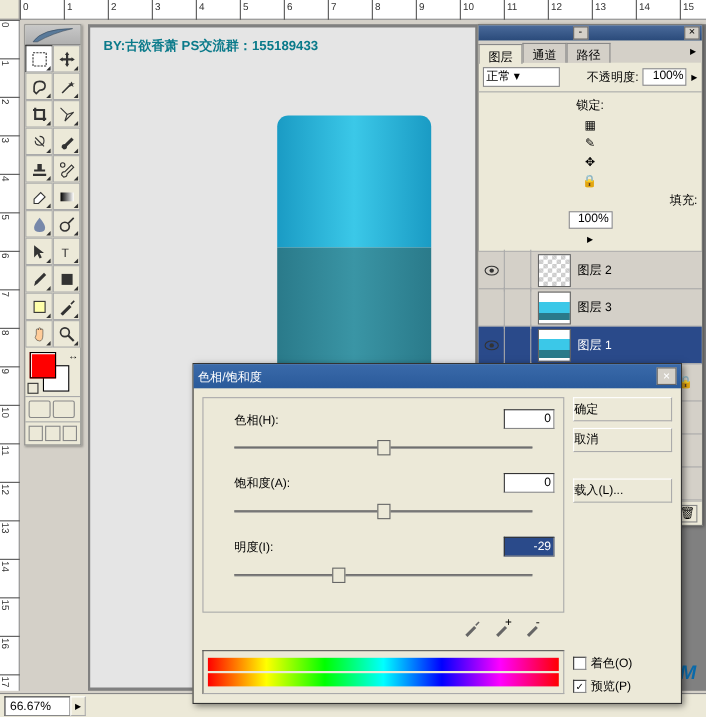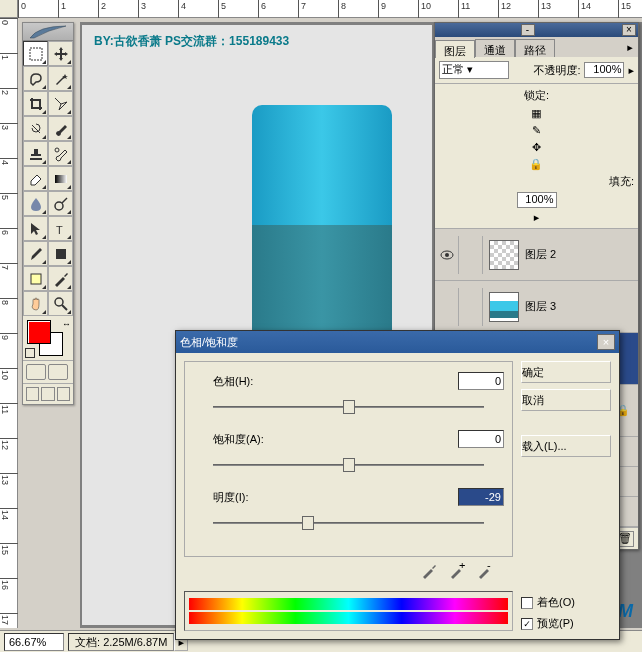--- a/index.html
+++ b/index.html
@@ -51,21 +51,21 @@
 .panel-menu{margin-left:auto;width:16px;text-align:center;cursor:pointer;line-height:20px;}
 .panel-row1{display:flex;align-items:center;padding:4px;gap:4px;border-bottom:1px solid #aaa;}
 .blend-select{width:70px;height:18px;border:1px solid #888;background:#fff;padding:0 2px;}
 .opacity-label{margin-left:auto;font-size:11px;}
 .opacity-val{width:40px;height:16px;border:1px solid #888;background:#fff;text-align:right;padding:0 2px;}
 .panel-row2{display:flex;align-items:center;padding:4px;gap:3px;border-bottom:1px solid #aaa;flex-direction:column;}
 .lock-label{font-size:11px;}
 .lock-icon{width:14px;height:14px;display:inline-flex;align-items:center;justify-content:center;}
 .fill-label{margin-left:auto;font-size:11px;}
 .layer-list{background:#d4d0c8;}
-.layer-row{display:flex;align-items:center;height:52px;border-bottom:1px solid #aaa;}
+.layer-row{display:flex;align-items:center;height:34px;border-bottom:1px solid #aaa;}
 .layer-row.selected{background:#2a4a8a;color:#fff;}
 .vis-col{width:24px;height:38px;border-right:1px solid #aaa;display:flex;align-items:center;justify-content:center;}
 .link-col{width:24px;height:38px;border-right:1px solid #aaa;}
 .thumb{width:30px;height:30px;border:1px solid #666;background:#fff;margin:0 6px;}
 .thumb.checker{background-image:linear-gradient(45deg,#ccc 25%,transparent 25%,transparent 75%,#ccc 75%),linear-gradient(45deg,#ccc 25%,#fff 25%,#fff 75%,#ccc 75%);background-size:8px 8px;background-position:0 0,4px 4px;}
 .thumb.cyl-thumb{background:linear-gradient(to bottom,#fff 30%,#3bc8e8 30%,#3bc8e8 65%,#2a7a8a 65%,#2a7a8a 90%,#fff 90%);}
 .layer-name{font-size:11px;}
 .layer-row.bg .layer-name{font-style:italic;}
 .lock-ind{margin-left:auto;margin-right:8px;}
 .panel-bottom{display:flex;height:22px;border-top:1px solid #aaa;background:#ece9d8;align-items:center;justify-content:flex-end;padding:0 4px;gap:4px;}
@@ -479,18 +479,14 @@
       <div class="check-row">
         <div class="check-box">✓</div>
         <span>预览(P)</span>
       </div>
     </div>
   </div>
 </div>
 
 <div class="status-bar">
   <div class="zoom-box">66.67%</div>
-  <div class="doc-info">
-    <span>文档:</span>
-    <span>2.25M/6.87M</span>
-  </div>
   <div class="doc-arrow">▸</div>
 </div>
 
 </body></html>

